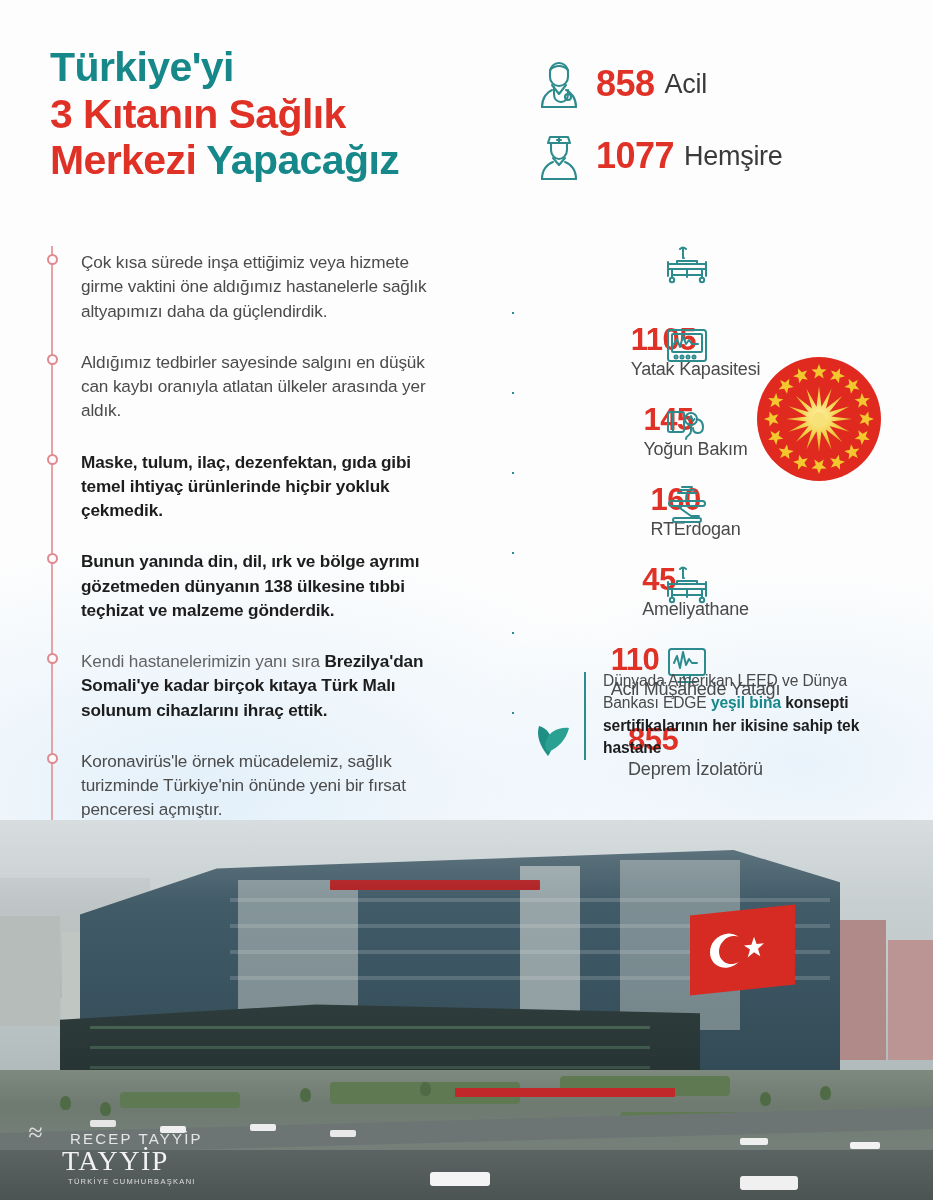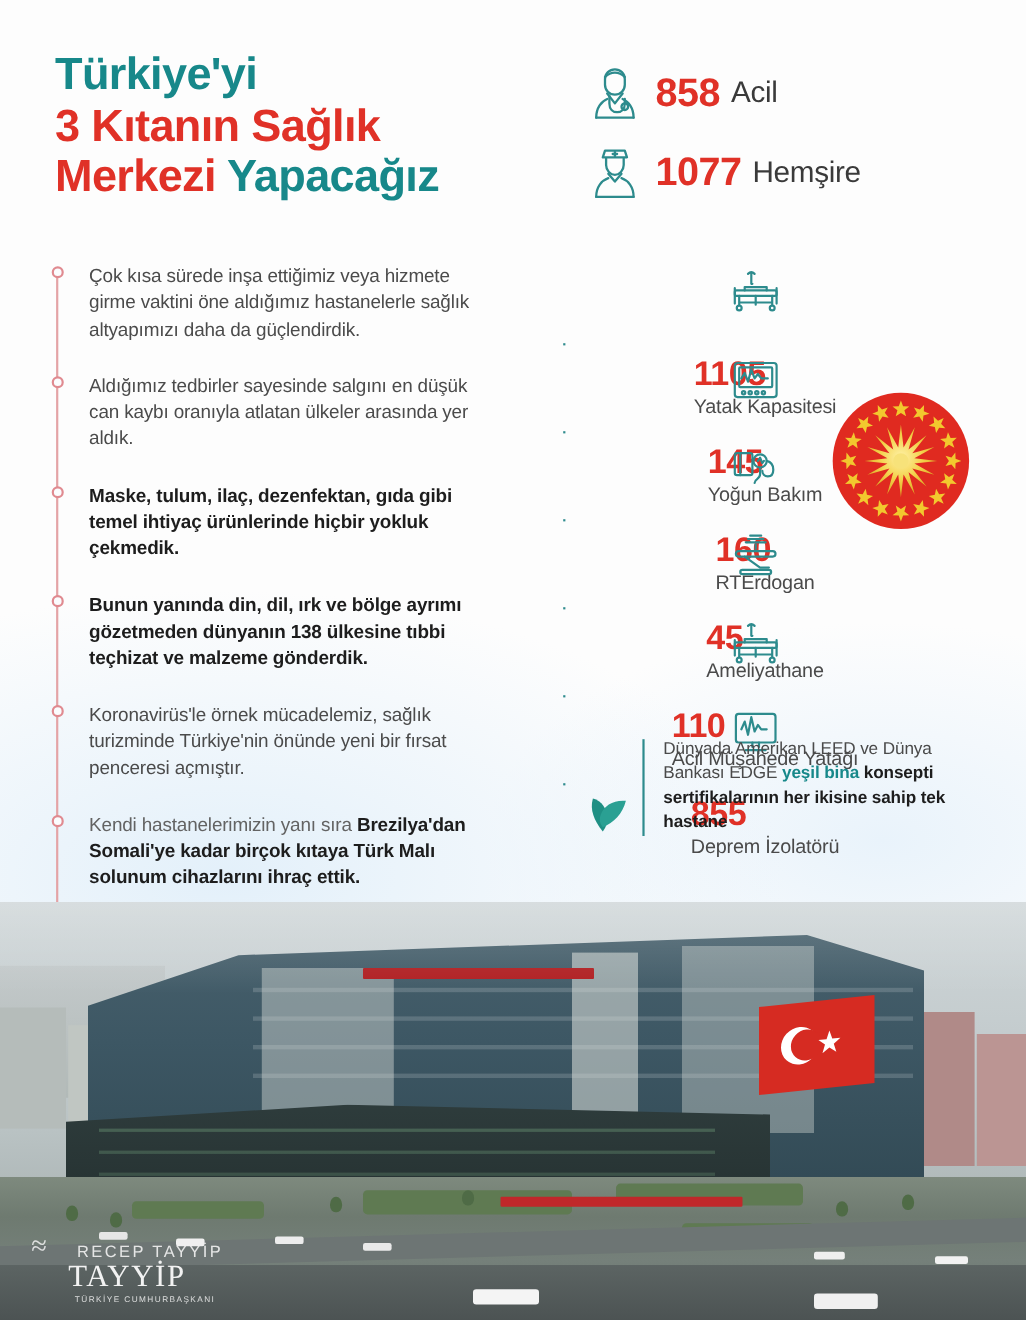--- a/index.html
+++ b/index.html
@@ -40,21 +40,21 @@
     margin-left:6px;
   }
   .person-lbl{ font-size:27px; color:#3a3a3a; margin-left:10px; letter-spacing:-.3px; }
 
   
   .timeline{ position:absolute; left:47px; top:238px; width:400px; }
   .tl-line{
     position:absolute; left:4px; top:8px; bottom:8px; width:2px;
     background:#e4a3a6;
   }
-  .bullet{ position:relative; padding-left:34px; margin-bottom:27px; }
+  .bullet{ position:relative; padding-left:34px; margin-bottom:27px;margin-top:12px; }
   .bullet:last-child{ margin-bottom:0; }
   .dot{
     position:absolute; left:0px; top:4px; width:11px; height:11px;
     border:2px solid #e08a90; border-radius:50%; background:#fbfcfe;
   }
   .btext{
     font-size:17.2px; line-height:1.41; color:#4b4b4b;
     letter-spacing:-.15px;
   }
   .btext.bold{ color:#1d1d1d; font-weight:bold; }
@@ -224,26 +224,26 @@
       <div class="btext bold">Maske, tulum, ilaç, dezenfektan, gıda gibi temel ihtiyaç ürünlerinde hiçbir yokluk çekmedik.</div>
     </div>
 
     <div class="bullet">
       <span class="dot"></span>
       <div class="btext bold">Bunun yanında din, dil, ırk ve bölge ayrımı gözetmeden dünyanın 138 ülkesine tıbbi teçhizat ve malzeme gönderdik.</div>
     </div>
 
     <div class="bullet">
       <span class="dot"></span>
+      <div class="btext bold"><span class="reg">Kendi hastanelerimizin yanı sıra</span> <span class="bold">Brezilya'dan Somali'ye kadar birçok kıtaya Türk Malı solunum cihazlarını ihraç ettik.</span></div>
+    </div>
+
+    <div class="bullet">
+      <span class="dot"></span>
       <div class="btext">Koronavirüs'le örnek mücadelemiz, sağlık turizminde Türkiye'nin önünde yeni bir fırsat penceresi açmıştır.</div>
-    </div>
-
-    <div class="bullet">
-      <span class="dot"></span>
-      <div class="btext bold"><span class="reg">Kendi hastanelerimizin yanı sıra</span> <span class="bold">Brezilya'dan Somali'ye kadar birçok kıtaya Türk Malı solunum cihazlarını ihraç ettik.</span></div>
     </div>
 
     <div class="bullet">
       <span class="dot"></span>
       <div class="btext bold">Türkiye'yi 3 kıtanın sağlık merkezi yapma hedefimizde kararlıyız.</div>
     </div>
   </div>
 
   <div class="facilities">
 

